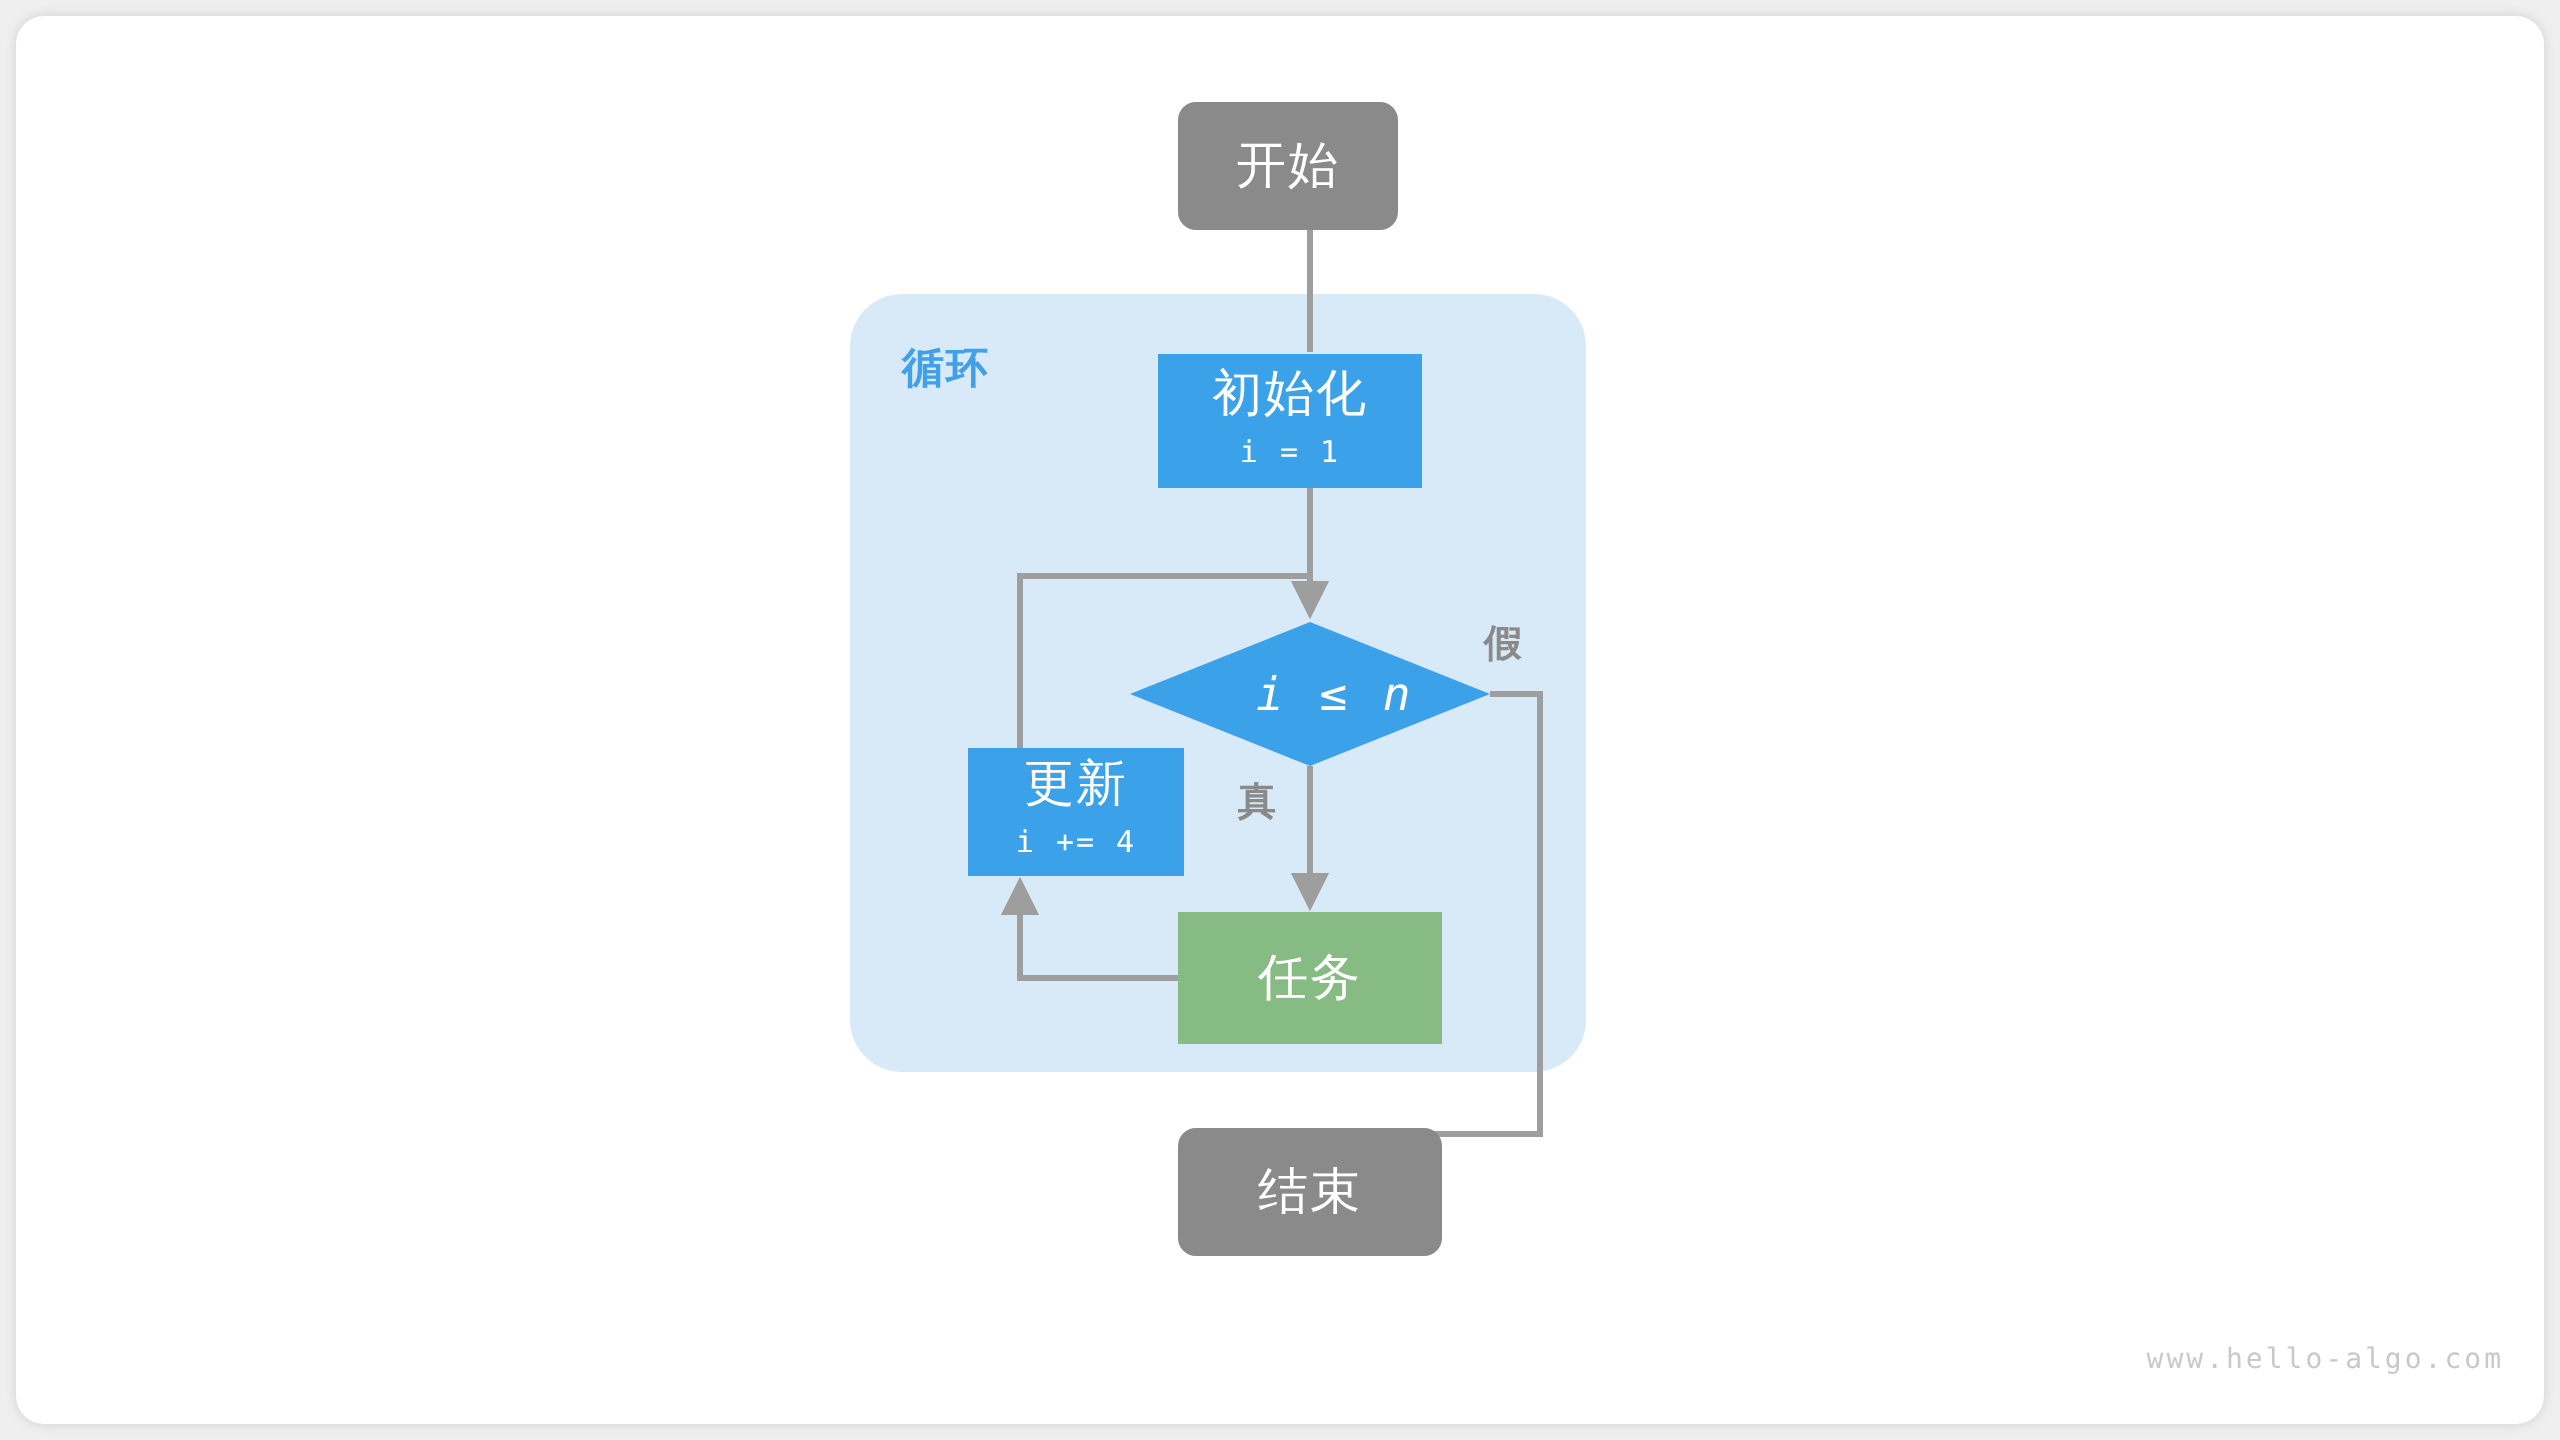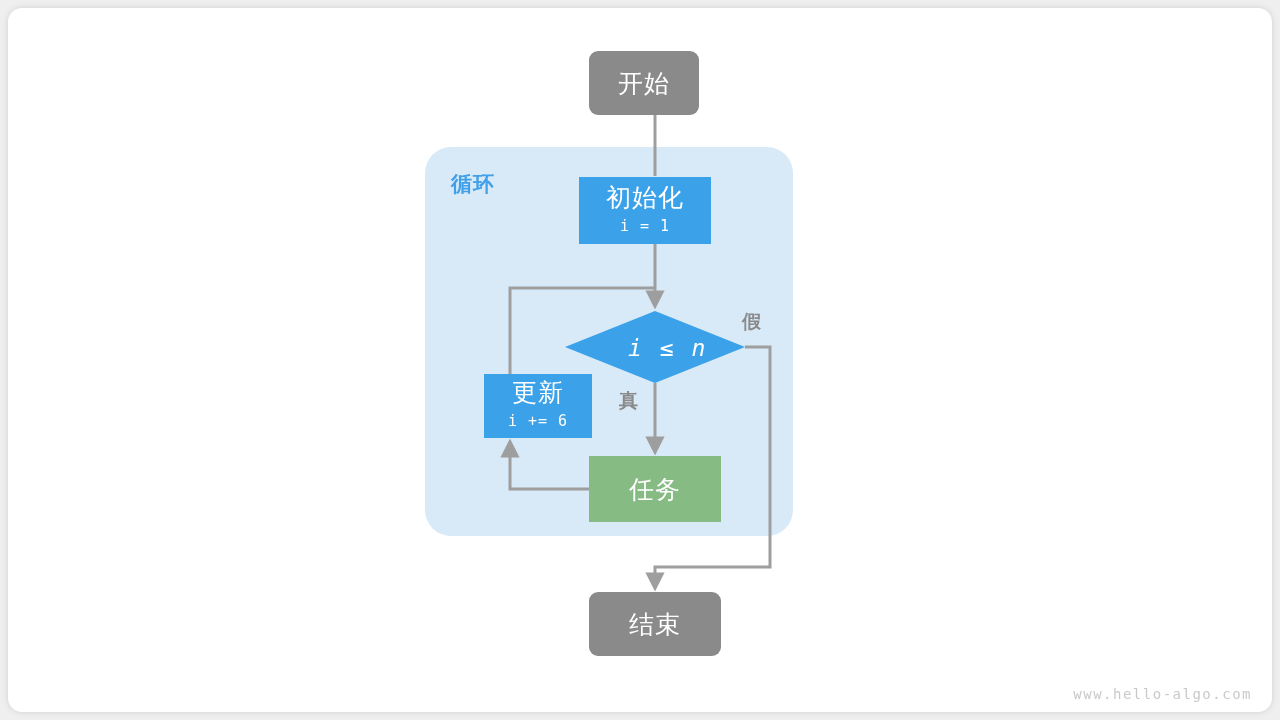--- a/index.html
+++ b/index.html
@@ -89,21 +89,21 @@
     position: absolute;
     color: #8a8a8a;
     font-family: "Liberation Sans", sans-serif;
     font-weight: bold;
     font-size: 19px;
     letter-spacing: 1px;
   }
   .watermark {
     position: absolute;
     right: 28px;
-    bottom: 18px;
+    bottom: 32px;
     color: #c9c9c9;
     font-family: "DejaVu Sans Mono", "Liberation Mono", monospace;
     font-size: 14px;
     letter-spacing: 1.5px;
   }
 </style>
 </head>
 <body>
 
 <div id="canvas">
@@ -141,28 +141,28 @@
 
   <div class="node node-process" style="left:579px; top:177px; width:132px; height:67px;">
     <span class="cn">初始化</span>
     <span class="mono">i = 1</span>
   </div>
 
   <div class="diamond-label" style="left:628px; top:335px; transform:translateX(0);">i ≤ n</div>
 
   <div class="node node-process" style="left:444px; top:374px; width:108px; height:64px;margin-left:40px;">
     <span class="cn">更新</span>
-    <span class="mono">i += 6</span>
+    <span class="mono">i += 4</span>
   </div>
 
   <div class="node node-task" style="left:589px; top:456px; width:132px; height:66px;justify-content:center;">
     <span class="cn">任务</span>
   </div>
 
-  <div class="node node-terminal" style="left:589px; top:592px; width:132px; height:64px;">
+  <div class="node node-terminal" style="left:589px; top:564px; width:132px; height:64px;">
     <span class="cn">结束</span>
   </div>
 
   <div class="edge-label" style="left:619px; top:388px;">真</div>
 
   <div class="edge-label" style="left:742px; top:309px;">假</div>
 
   <div class="watermark">www.hello-algo.com</div>
 </div>
 

